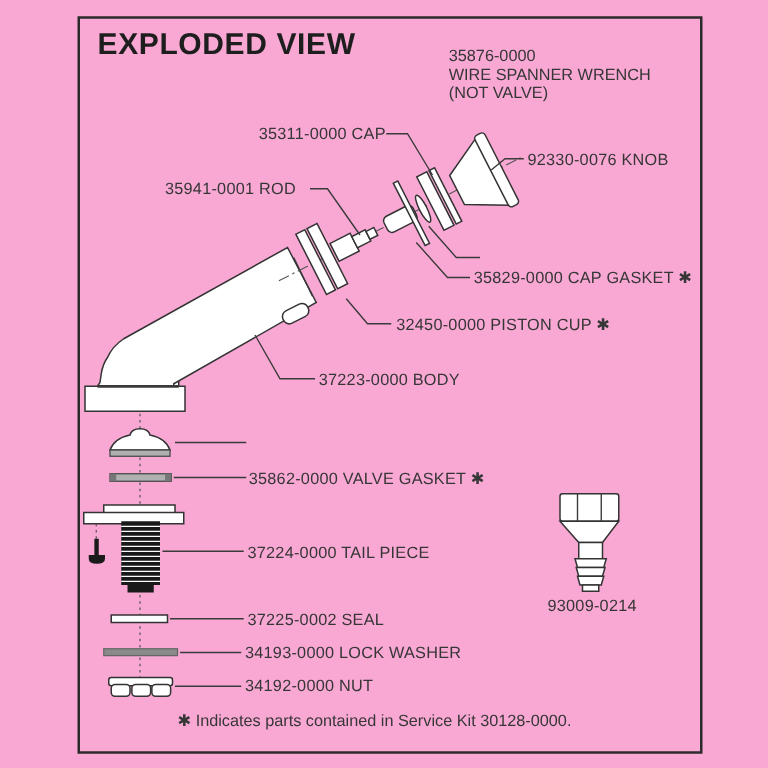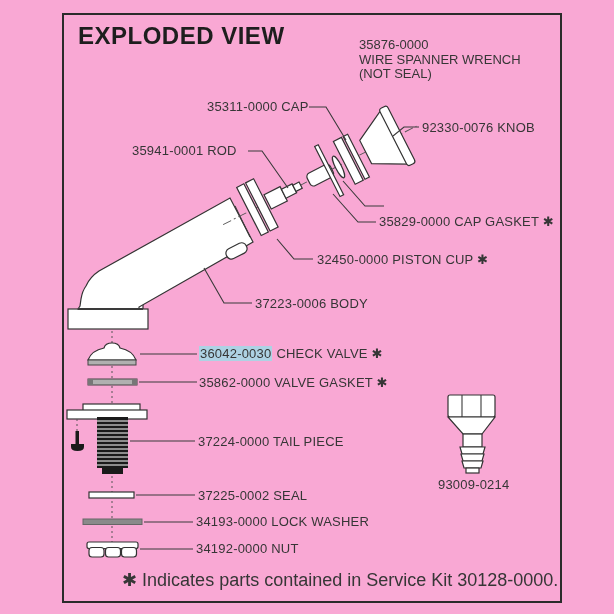--- a/index.html
+++ b/index.html
@@ -4,21 +4,21 @@
 <style>
   html,body{margin:0;padding:0;background:#ffffff;}
   #page{position:relative;width:614px;height:614px;background:#f9a8d4;overflow:hidden;
         font-family:"Liberation Sans",sans-serif;color:#333;}
   #frame{position:absolute;left:62px;top:13px;width:496px;height:586px;border:2px solid #2b2b2b;}
   #title{position:absolute;left:78px;top:22px;font-size:24px;font-weight:900;letter-spacing:.5px;color:#1e1e1e;white-space:nowrap;}
   .label{position:absolute;font-size:13px;line-height:15px;white-space:nowrap;letter-spacing:.2px;color:#363636;}
   .note{position:absolute;left:343px;top:38px;font-size:13px;line-height:14.5px;color:#363636;margin-left:16px;}
   .hl{background:#aed2e4;padding:0 1px;}
   .cv-rest{margin-left:4px;}
-  #footer{position:absolute;left:122px;top:569px;font-size:18px;color:#363636;white-space:nowrap;}
+  #footer{position:absolute;left:142px;top:569px;font-size:13px;color:#363636;white-space:nowrap;}
   svg{position:absolute;left:0;top:0;}
   .ln{stroke:#3a3a3a;stroke-width:1.1;fill:none;}
   .pt{stroke:#333;stroke-width:1.2;fill:#fff;}
   .cl{stroke:#555;stroke-width:.9;fill:none;stroke-dasharray:9 3 2 3;}
   .dot{stroke:#555;stroke-width:1;fill:none;stroke-dasharray:2 3;}
   .gray{fill:#b0b0b0;stroke:#444;stroke-width:1;}
   .dk{fill:#1a1a1a;stroke:none;}
 </style>
 </head>
 <body>
@@ -137,33 +137,30 @@
       <line class="ln" x1="144" y1="522" x2="193" y2="522"></line>
       <line class="ln" x1="140" y1="549" x2="193" y2="549"></line>
     </g>
   </svg>
 
   <div id="title">EXPLODED VIEW</div>
 
   <div class="note">
     <div>35876-0000</div>
     <div>WIRE SPANNER WRENCH</div>
-    <div>(NOT SEAL)</div>
+    <div>(NOT VALVE)</div>
   </div>
 
   <div class="label" style="left:207px;top:99px">35311-0000 CAP</div>
   <div class="label" style="left:422px;top:120px">92330-0076 KNOB</div>
   <div class="label" style="left:132px;top:143px">35941-0001 ROD</div>
   <div class="label" style="left:379px;top:214px">35829-0000 CAP GASKET ✱</div>
   <div class="label" style="left:317px;top:252px">32450-0000 PISTON CUP ✱</div>
-  <div class="label" style="left:255px;top:296px">37223-0006 BODY</div>
+  <div class="label" style="left:255px;top:296px">37223-0000 BODY</div>
 
-  <div class="label" style="left:199px;top:346px">
-    <span class="hl">36042-0030</span><span class="cv-rest">CHECK VALVE ✱</span>
-  </div>
 
   <div class="label" style="left:199px;top:375px">35862-0000 VALVE GASKET ✱</div>
   <div class="label" style="left:198px;top:434px">37224-0000 TAIL PIECE</div>
   <div class="label" style="left:198px;top:488px">37225-0002 SEAL</div>
   <div class="label" style="left:196px;top:514px">34193-0000 LOCK WASHER</div>
   <div class="label" style="left:196px;top:541px">34192-0000 NUT</div>
   <div class="label" style="left:438px;top:477px">93009-0214</div>
 
   <div id="footer">✱ Indicates parts contained in Service Kit 30128-0000.</div>
 </div>

